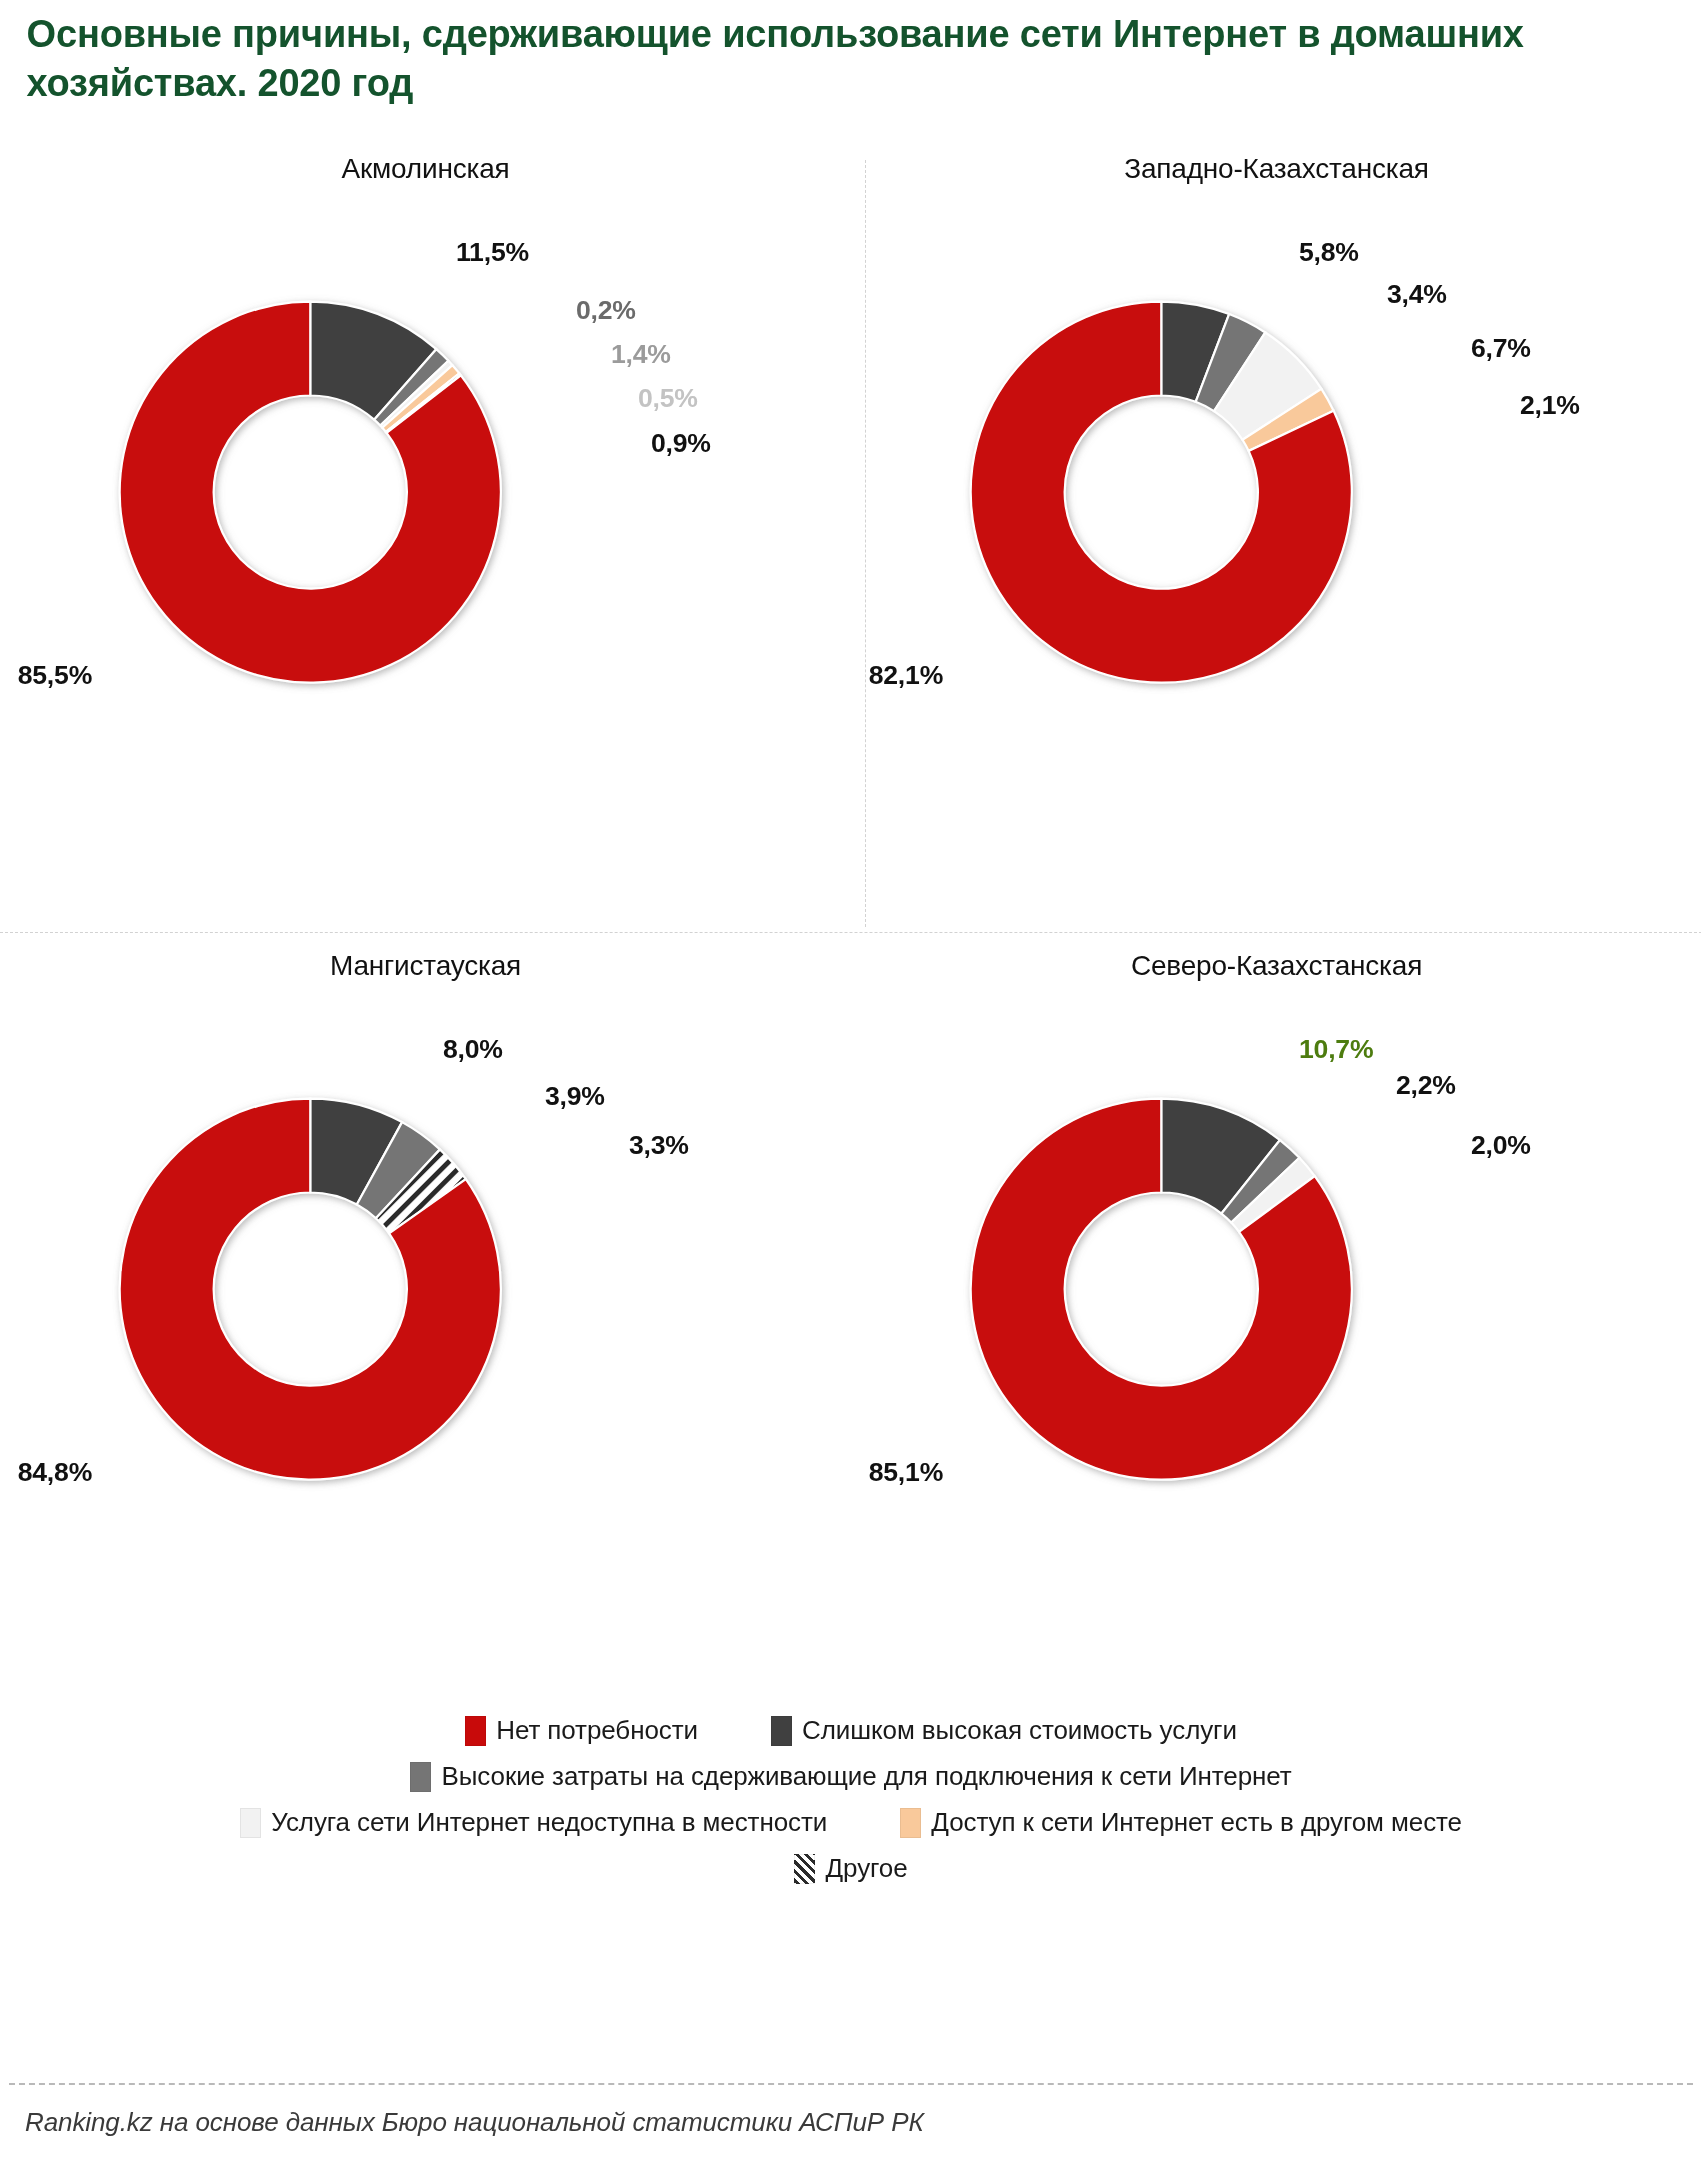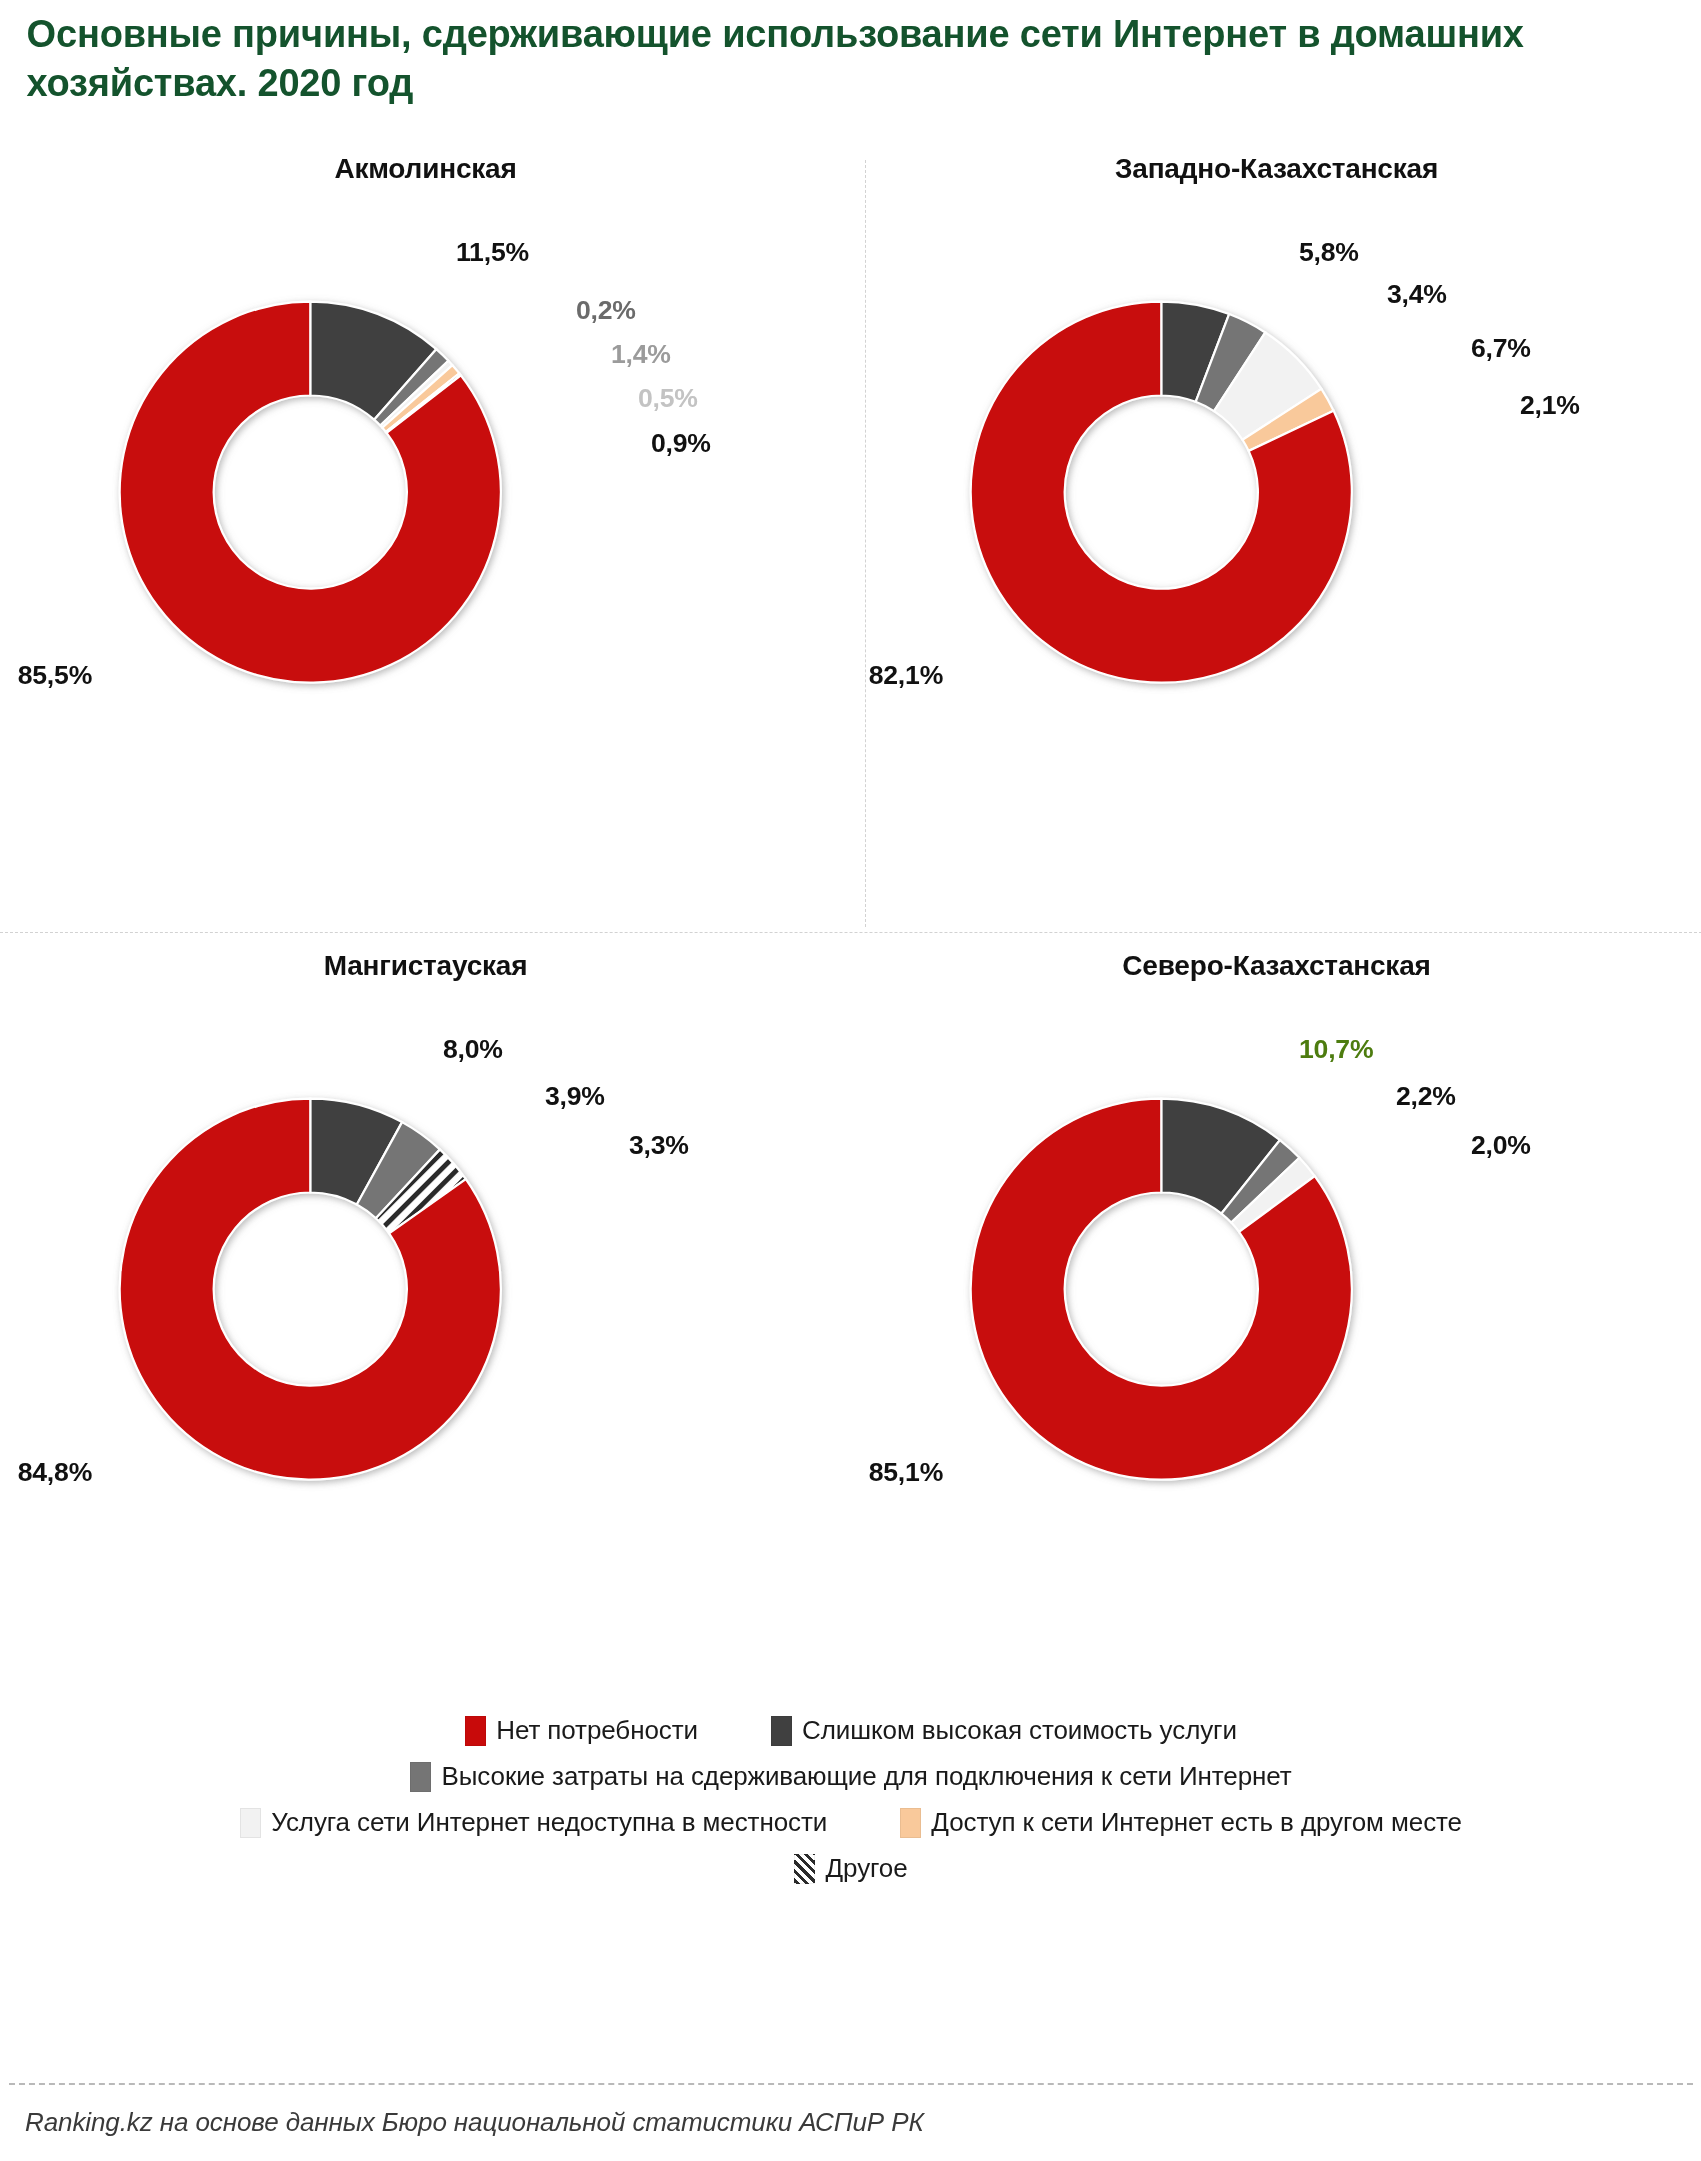--- a/index.html
+++ b/index.html
@@ -23,21 +23,21 @@
     border-top:1.8px dashed #d2d2d2;
   }
   .footdash{
     position:absolute;left:8.9px;top:2083px;width:1684px;height:0;
     border-top:2.2px dashed #b9b9b9;
   }
   
   .panel{position:absolute;width:851px;height:780px;}
   .panel-title{
     position:absolute;left:0;top:10.6px;width:100%;text-align:center;
-    font-size:28px;font-weight:bold;color:#111;letter-spacing:-0.2px;
+    font-size:28px;font-weight:normal;color:#111;letter-spacing:-0.2px;
   }
   
   .vlabel{
     position:absolute;font-size:26.6px;font-weight:bold;white-space:nowrap;
     letter-spacing:-0.2px;
   }
   
   #legend{
     position:absolute;left:0;top:1715px;width:1702px;
   }
@@ -131,21 +131,21 @@
           <filter id="sh3" x="-25%" y="-25%" width="150%" height="150%">
             <feDropShadow dx="4" dy="5" stdDeviation="8" flood-color="#808080" flood-opacity="0.55"></feDropShadow>
           </filter>
         </defs>
         <g filter="url(#sh3)">
           <path d="M 700 360 A 430 430 0 0 1 967.7987456098883 453.57195145206714 L 835.7677361464085 619.4388032943039 A 218 218 0 0 0 700 572 Z" fill="#404040" stroke="#ffffff" stroke-width="5"></path>
           <path d="M 967.7987456098883 453.57195145206714 A 430 430 0 0 1 1011.60084598043 493.68106239344013 L 857.9743823807762 639.773189771558 A 218 218 0 0 0 835.7677361464085 619.4388032943039 Z" fill="#757575" stroke="#ffffff" stroke-width="5"></path>
           <path d="M 1011.60084598043 493.68106239344013 A 430 430 0 0 1 1046.2823908557825 535.0715673307445 L 875.5571190850246 660.7572132048891 A 218 218 0 0 0 857.9743823807762 639.773189771558 Z" fill="#F2F2F2" stroke="#ffffff" stroke-width="5"></path>
           <path d="M 1046.2823908557825 535.0715673307445 A 430 430 0 1 1 699.9999999999999 360 L 700 572 A 218 218 0 1 0 875.5571190850246 660.7572132048891 Z" fill="#C80A0A" stroke="#ffffff" stroke-width="5"></path>
         </g>
-      </svg><div class="vlabel" style="left: 448px; top: 95px; color: #4d7c0f;">10,7%</div><div class="vlabel" style="left: 545px; top: 142px; color: rgb(17, 17, 17);">2,2%</div><div class="vlabel" style="left: 620px; top: 191px; color: rgb(17, 17, 17);">2,0%</div><div class="vlabel" style="left: 17.7px; top: 518px; color: rgb(17, 17, 17);">85,1%</div></div>
+      </svg><div class="vlabel" style="left: 448px; top: 95px; color: #4d7c0f;">10,7%</div><div class="vlabel" style="left: 545px; top: 131px; color: rgb(17, 17, 17);">2,2%</div><div class="vlabel" style="left: 620px; top: 191px; color: rgb(17, 17, 17);">2,0%</div><div class="vlabel" style="left: 17.7px; top: 518px; color: rgb(17, 17, 17);">85,1%</div></div>
   </div>
 
 <div id="legend">
     <div class="lg-row">
       <div class="lg-item">
         <span class="lg-swatch" style="background: rgb(200, 10, 10);"></span>
         <span class="lg-text">Нет потребности</span>
       </div>
       <div class="lg-item">
         <span class="lg-swatch" style="background: rgb(64, 64, 64);"></span>

